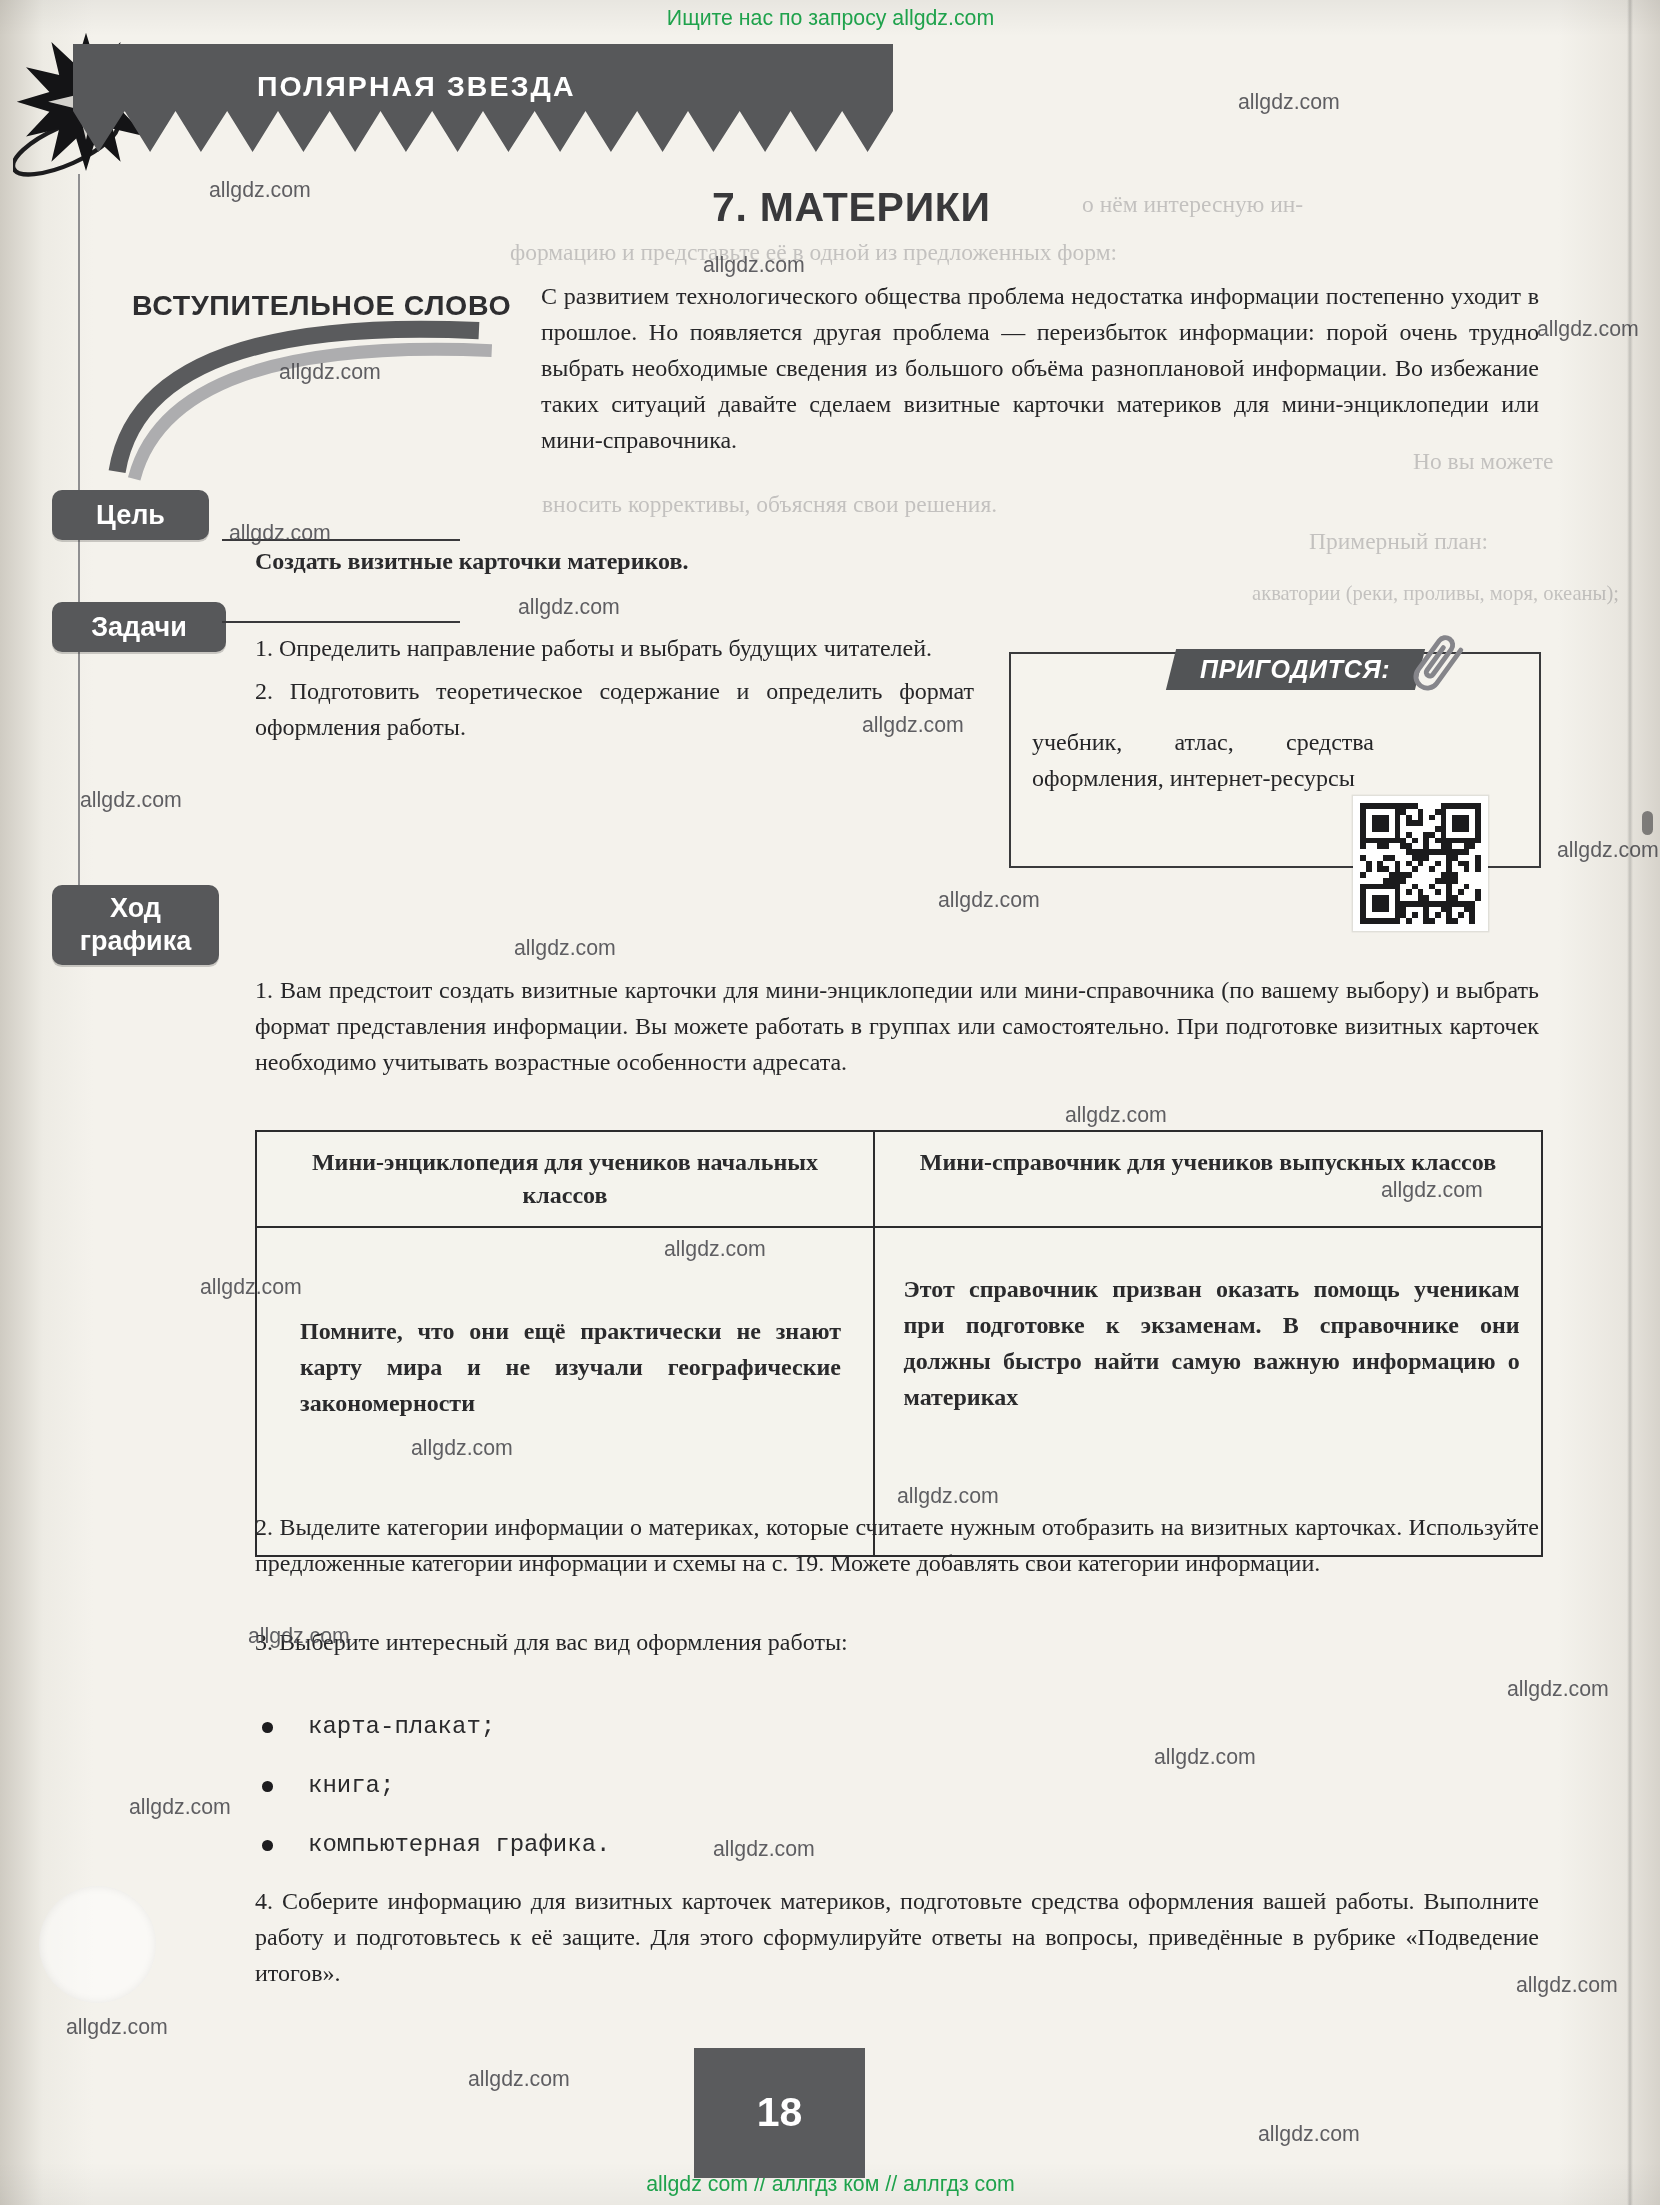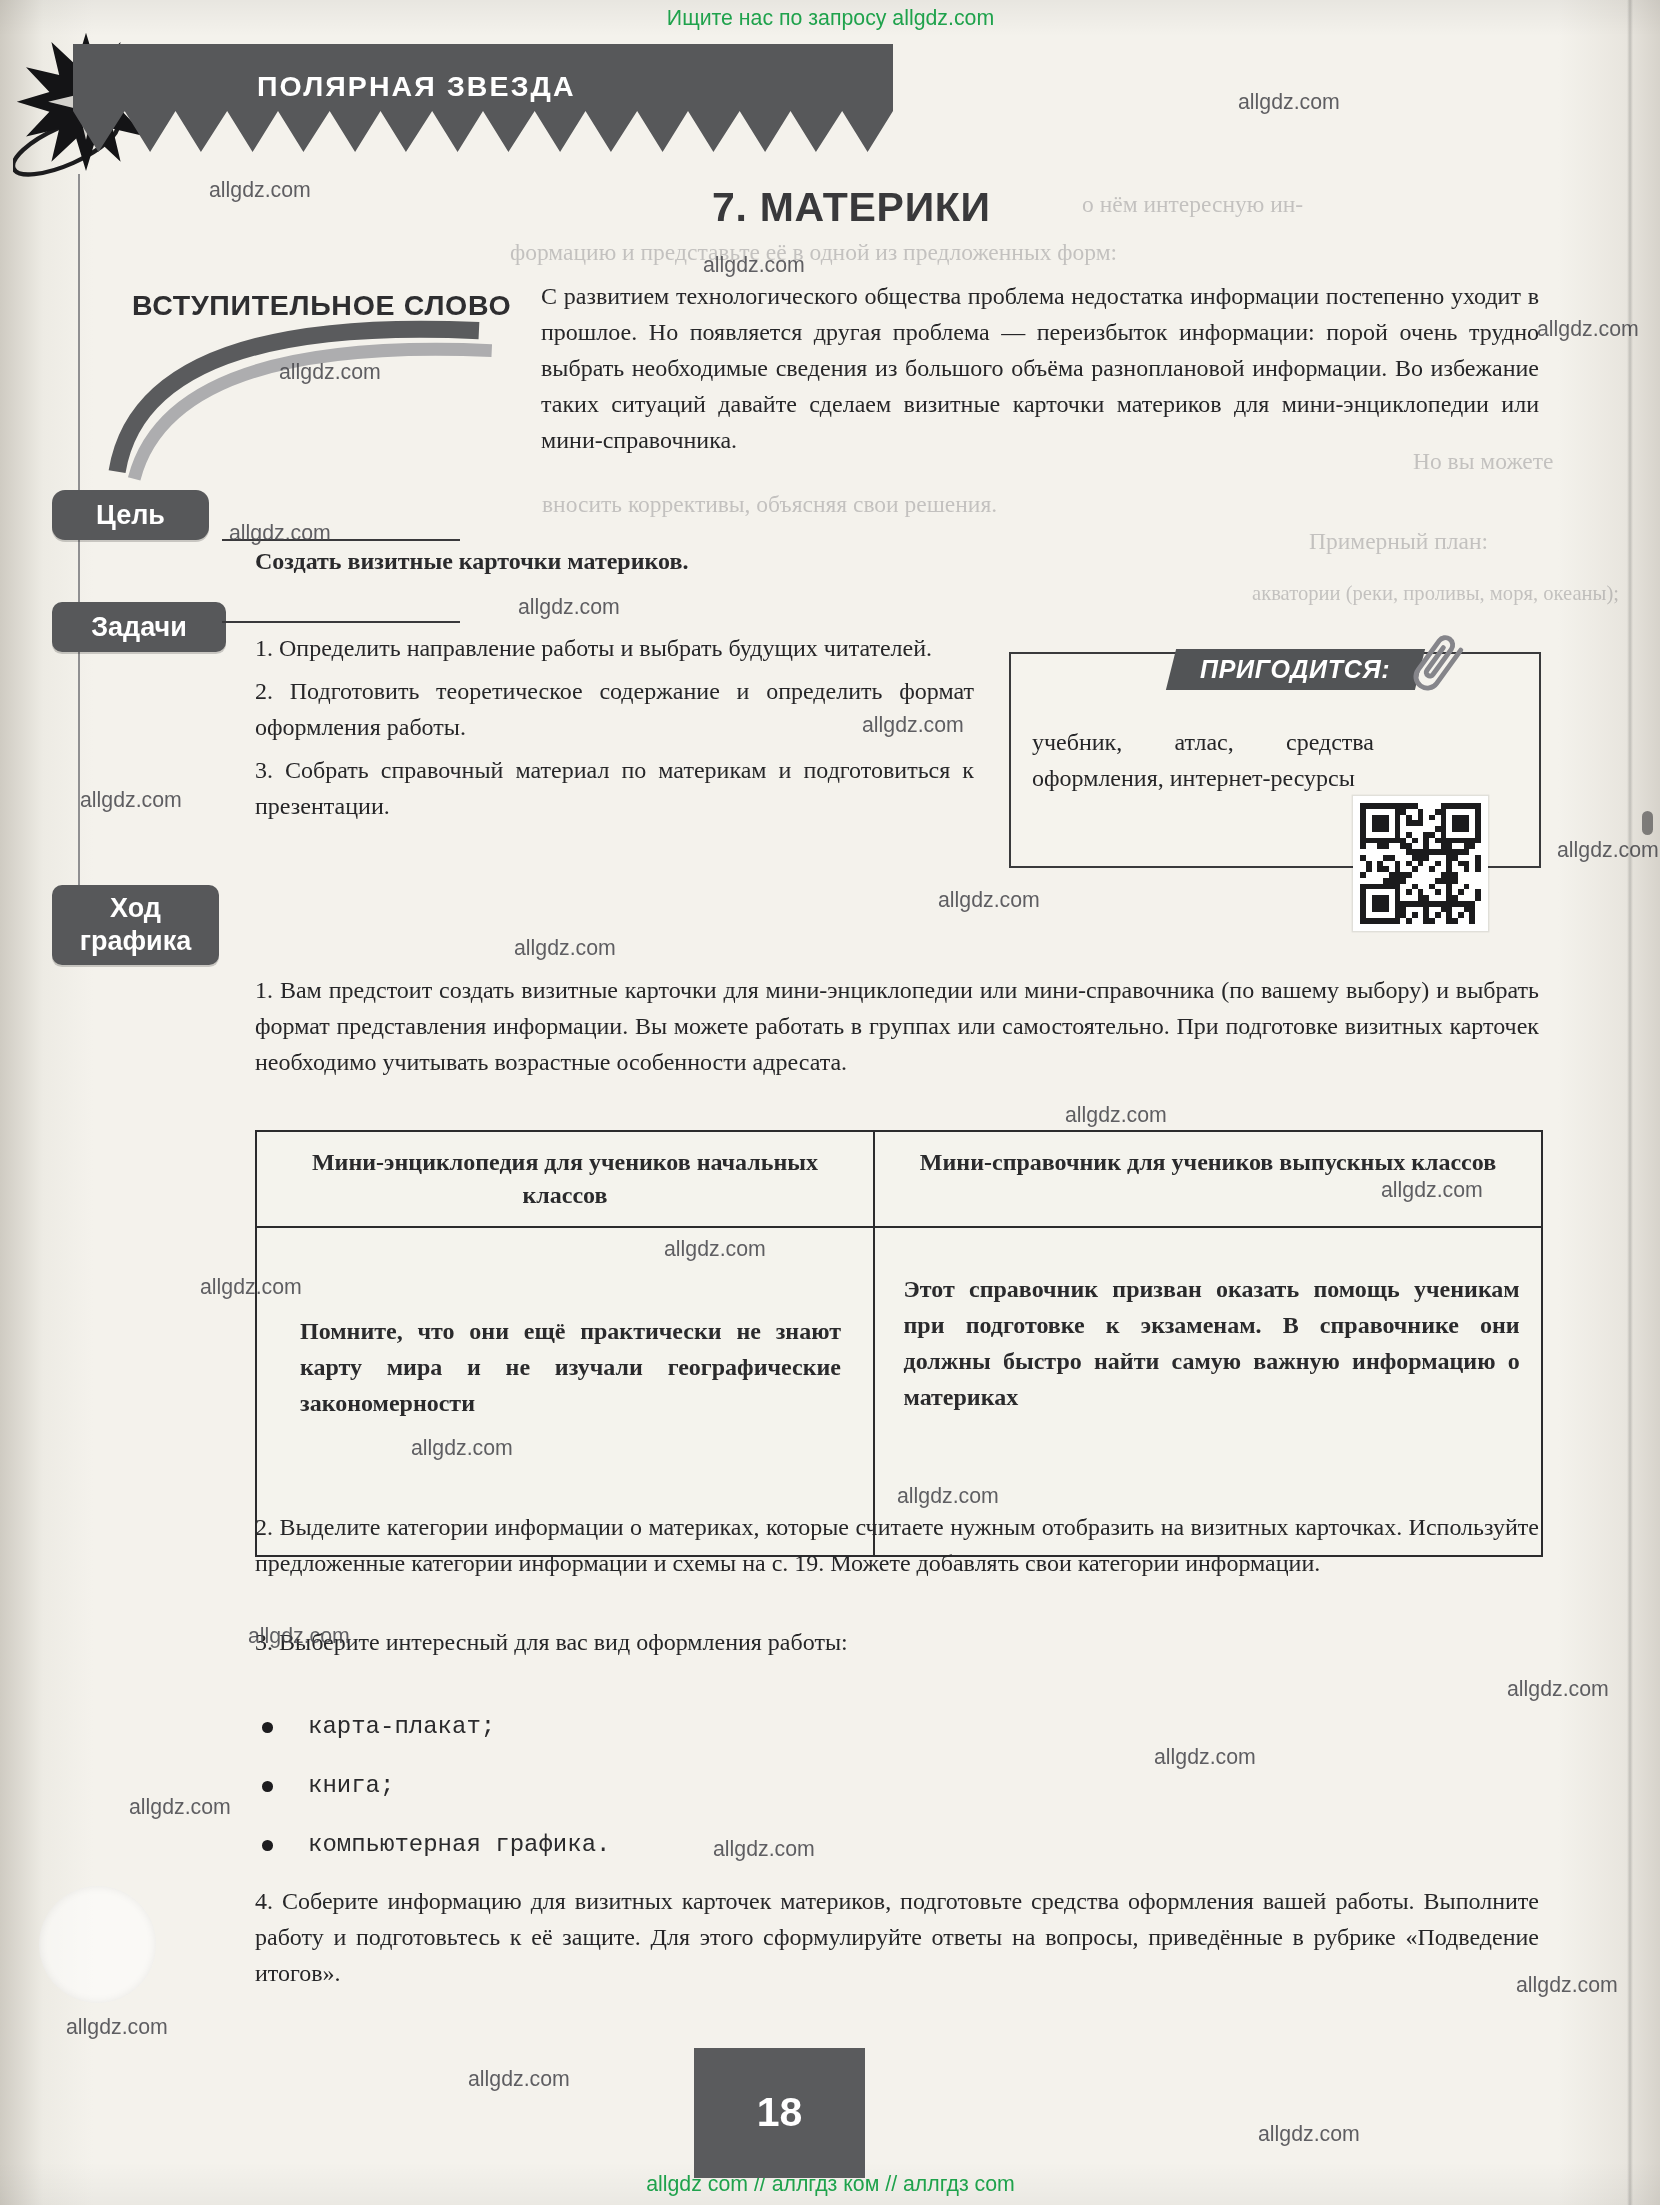--- a/index.html
+++ b/index.html
@@ -25,21 +25,21 @@
   .left-line{left:78px;top:174px;width:2.1px;height:744px;background:#8f8f91;}
 
   .page-title{left:712px;top:184px;font:800 41px "Liberation Sans",sans-serif;color:#39393b;letter-spacing:0.7px;}
 
   .intro-label{left:132px;top:289px;font:700 28.5px "Liberation Sans",sans-serif;color:#2e2e30;letter-spacing:0.7px;}
   .para{text-align:justify;font-size:24px;line-height:36px;color:#262628;}
   .intro-text{left:541px;top:278px;width:998px;}
 
   .badge{background:#57585a;border-radius:10px;color:#fff;font:700 27px "Liberation Sans",sans-serif;
     display:flex;align-items:center;justify-content:center;text-align:center;box-shadow:0 2.1px 0 rgba(0,0,0,.18);}
-  .badge-goal{left:52px;top:490px;width:157px;height:50px;border-radius:13px;}
+  .badge-goal{left:52px;top:490px;width:157px;height:50px;}
   .badge-tasks{left:52px;top:602px;width:174px;height:50px;}
   .badge-work{left:52px;top:885px;width:167px;height:80px;line-height:33px;}
   .rule{height:2.1px;background:#39393b;}
   .rule-goal{left:222px;top:539px;width:238px;}
   .rule-tasks{left:222px;top:621px;width:238px;}
 
   .goal-text{left:255px;top:548px;width:783px;font-weight:700;font-size:24px;}
   .tasks{left:255px;top:630px;width:719px;}
   .tasks p{margin:0 0 7.1px 0;}
 
@@ -113,21 +113,20 @@
   <div class="abs rule rule-goal"></div>
   <div class="abs goal-text">Создать визитные карточки материков.</div>
 
   <div class="abs badge badge-tasks">
     <span>Задачи</span>
   </div>
   <div class="abs rule rule-tasks"></div>
   <div class="abs para tasks">
     <p>1. Определить направление работы и выбрать будущих читателей.</p>
     <p>2. Подготовить теоретическое содержание и определить формат оформления работы.</p>
-    <p>3. Собрать справочный материал по материкам и подготовиться к презентации.</p>
   </div>
 
   <div class="abs useful-box"></div>
   <div class="abs useful-label-bg">
     <span>ПРИГОДИТСЯ:</span>
   </div>
   <svg class="abs" style="left:1413px;top:621px;transform:rotate(36deg)" width="50" height="82" viewBox="0 0 60 100">
     <path d="M44 22 L44 72 A14 14 0 0 1 16 72 L16 28 A9 9 0 0 1 34 28 L34 66 A4.5 4.5 0 0 1 25 66 L25 32" stroke="#85858a" stroke-width="6" fill="none" stroke-linecap="round"></path>
   </svg>
   <div class="abs para useful-text">учебник, атлас, средства оформления, интернет-ресурсы</div>

